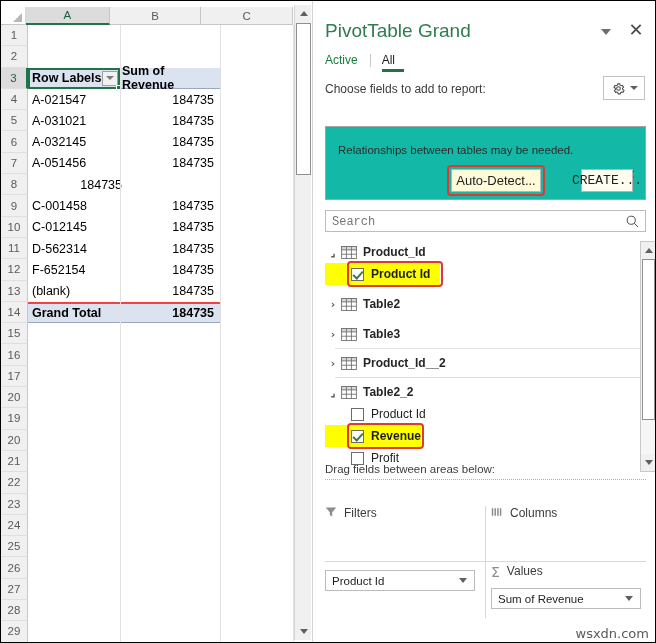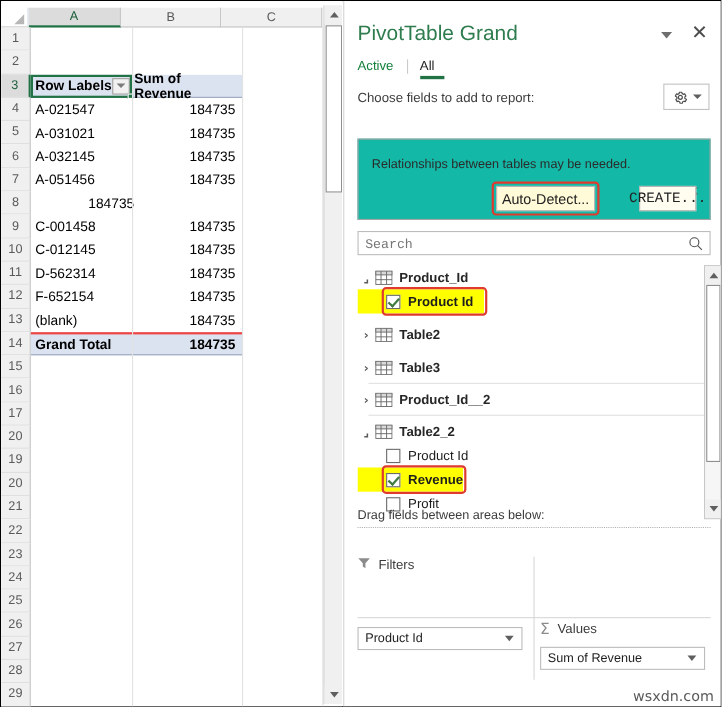--- a/index.html
+++ b/index.html
@@ -884,20 +884,29 @@
         <div class="area-head">
           <svg width="12" height="12" viewBox="0 0 16 16">
             <path d="M1 2h14l-5.4 6.2V14l-3.2-2V8.2z" fill="#8c8c8c"></path>
           </svg>
           <span>Filters</span>
         </div>
         <div class="area-body"></div>
       </div>
 
       <div class="area area-tr">
+        <div class="area-head">
+          <svg width="12" height="12" viewBox="0 0 16 16">
+            <rect x="1" y="3" width="2" height="10" fill="#8c8c8c"></rect>
+            <rect x="4.6" y="3" width="2" height="10" fill="#8c8c8c"></rect>
+            <rect x="8.2" y="3" width="2" height="10" fill="#8c8c8c"></rect>
+            <rect x="11.8" y="3" width="2" height="10" fill="#8c8c8c"></rect>
+          </svg>
+          <span>Columns</span>
+        </div>
         <div class="area-body"></div>
       </div>
 
       <div class="area area-bl">
         <div class="area-body">
           <div class="area-pill">
             <span>Product Id</span>
             <span class="pill-caret"></span>
           </div>
         </div>

